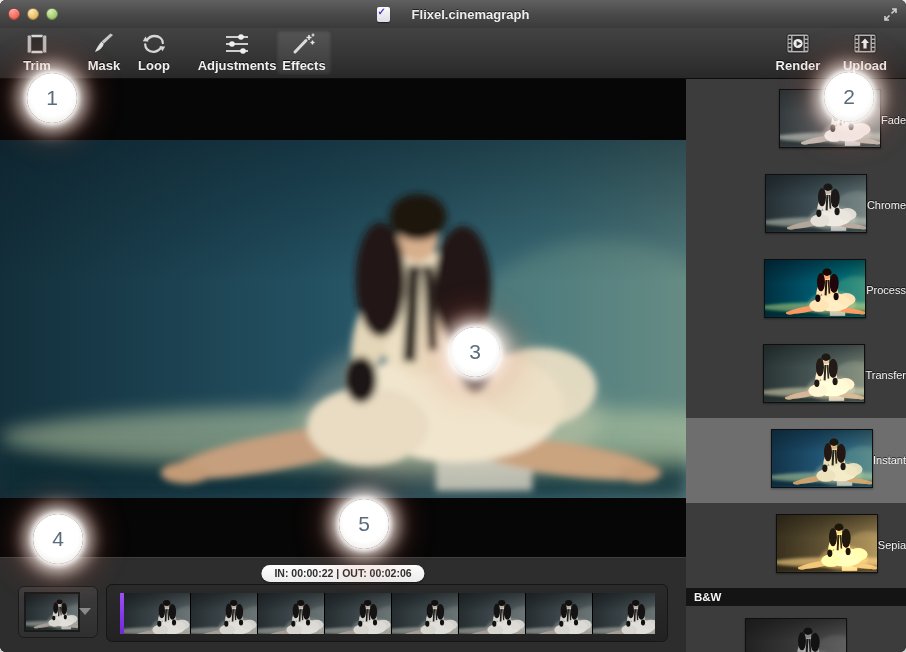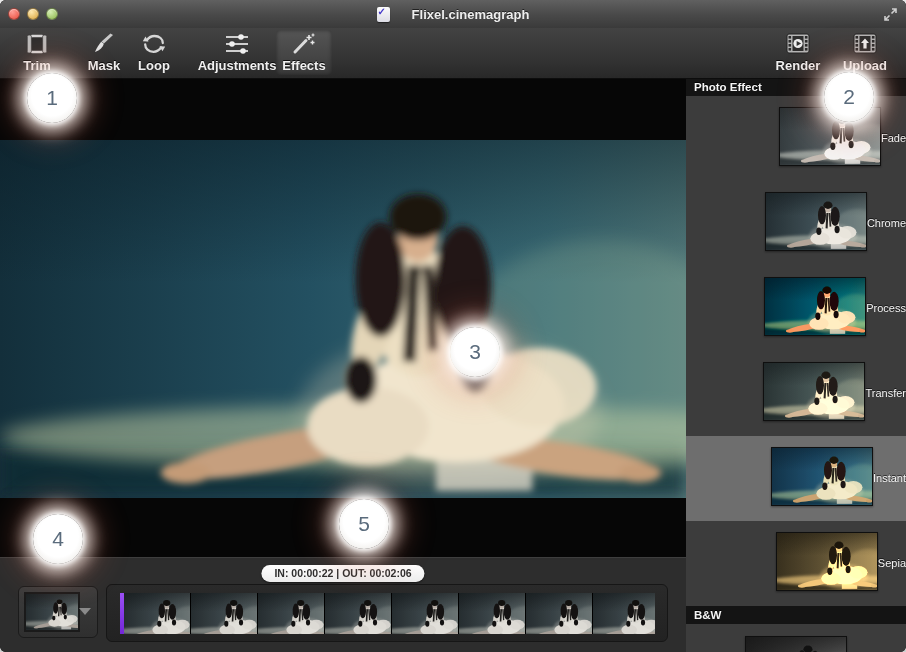--- a/index.html
+++ b/index.html
@@ -257,21 +257,20 @@
 
   <div class="viewer">
     <div class="photo">
       <svg viewBox="0 0 192 100" preserveAspectRatio="none">
           <use href="#scene"></use>
         </svg>
     </div>
   </div>
 
   <div class="sidebar">
-    <div class="sec-header">Photo Effect</div>
 
     <div class="fx-item">
       <div class="thumb">
           <svg class="fx-fade" viewBox="0 0 192 100" preserveAspectRatio="xMidYMid slice">
             <use href="#scene"></use>
           </svg>
         </div>
       <div class="fx-label">Fade</div>
     </div>
     <div class="fx-item">

